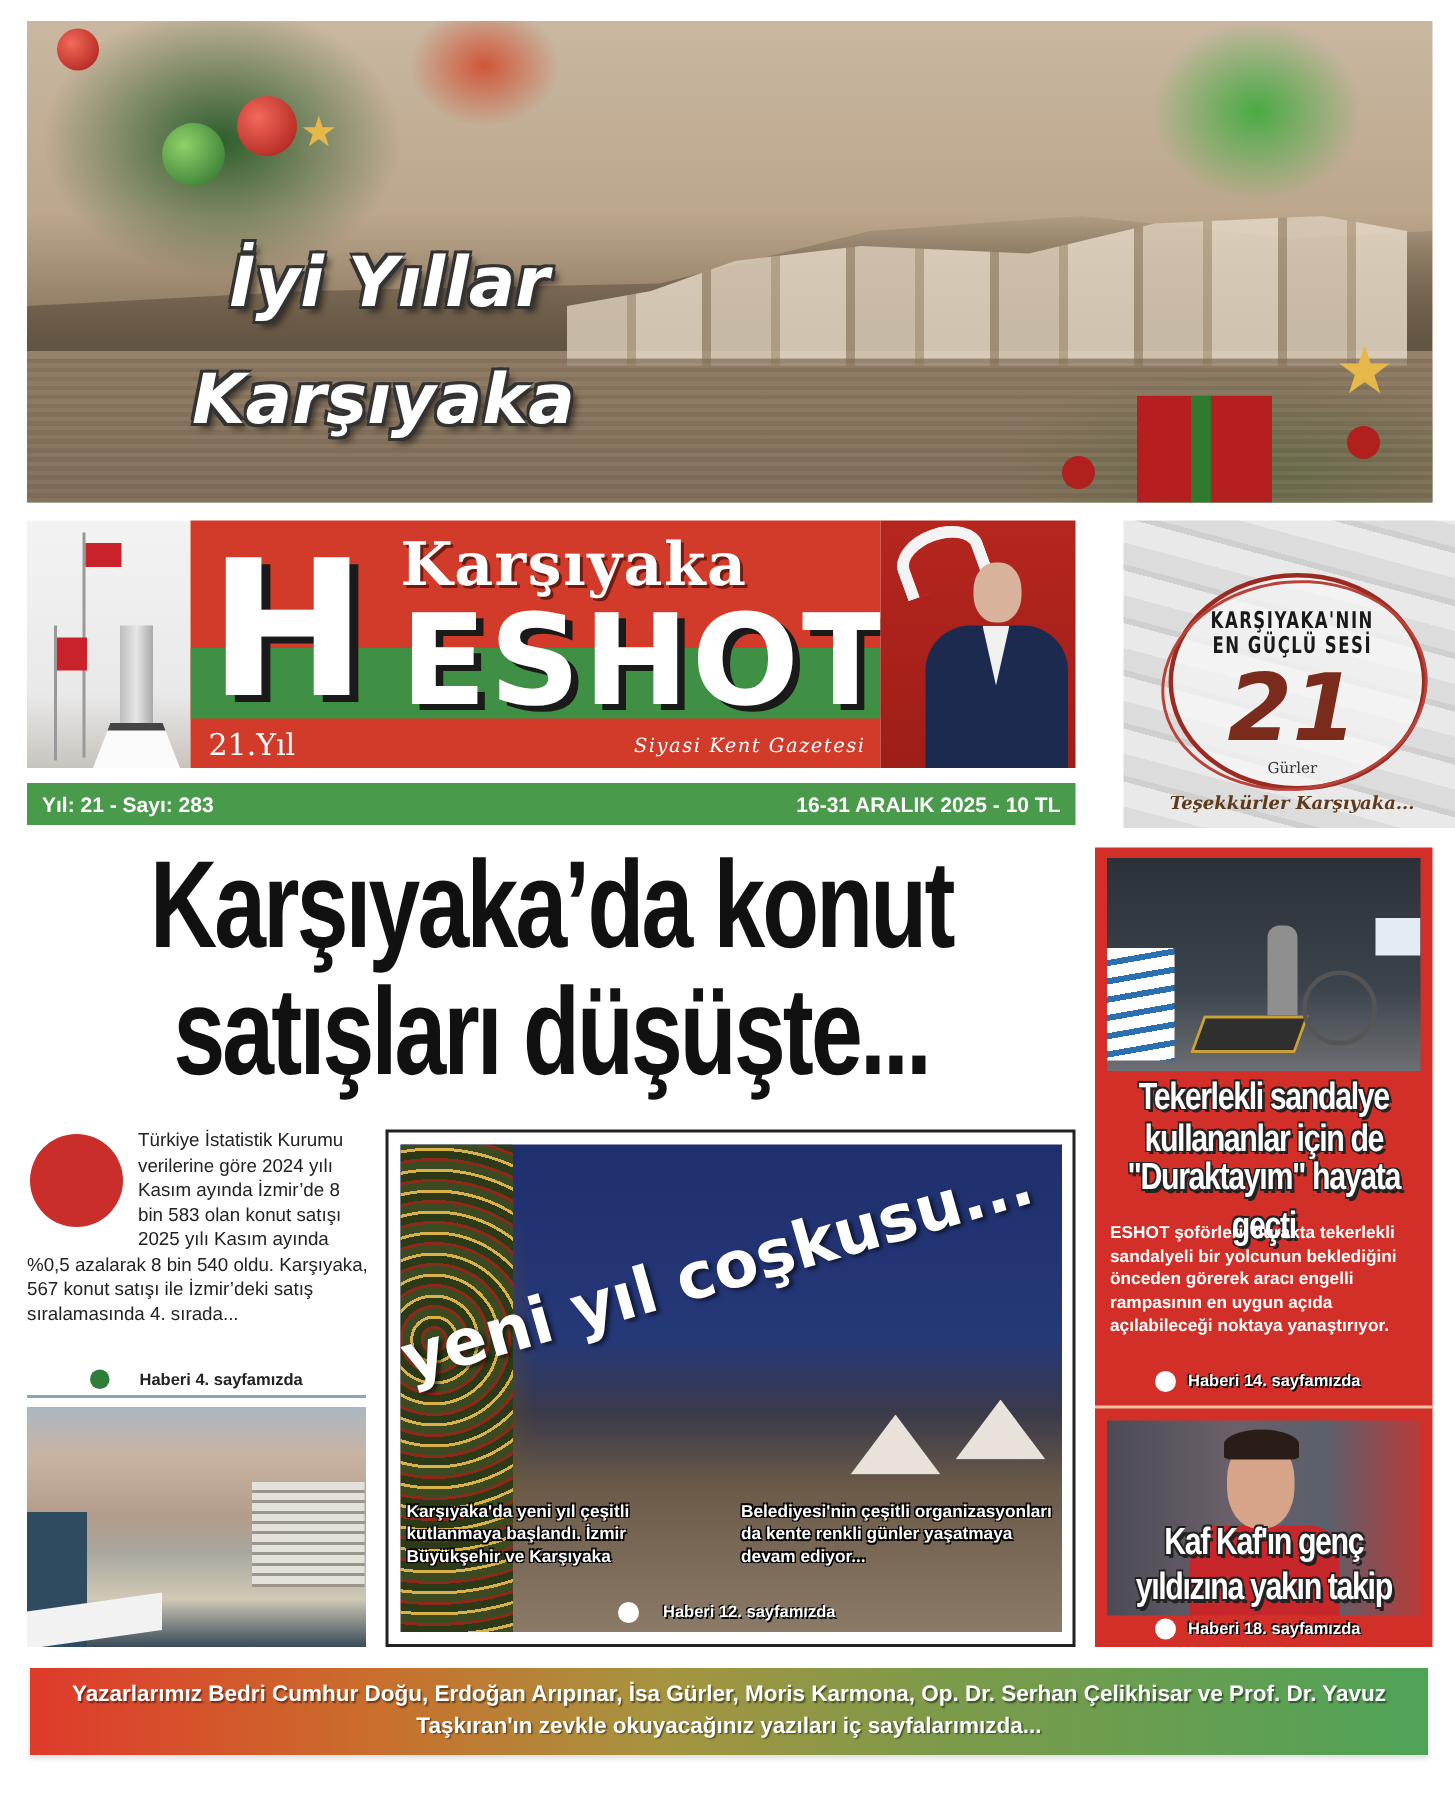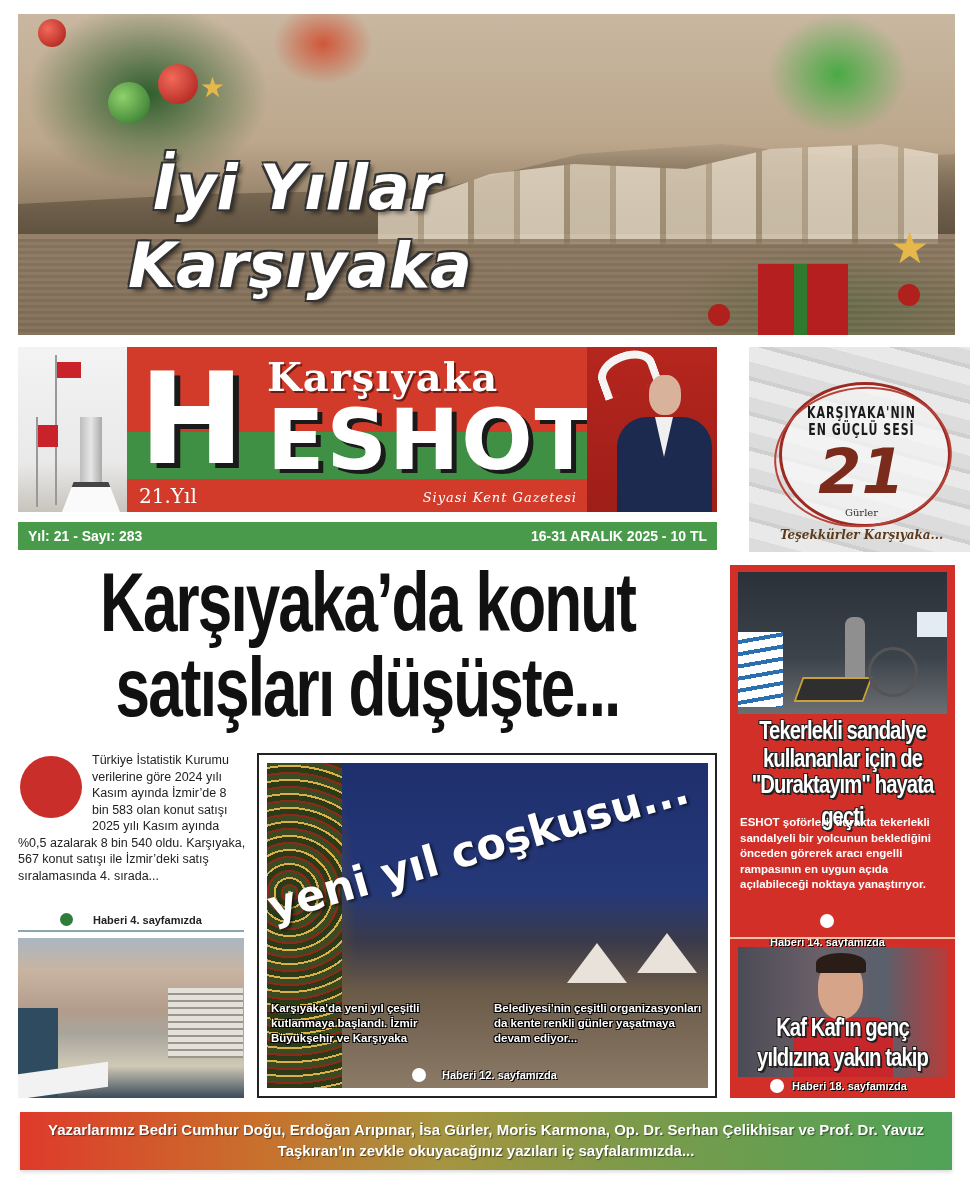--- a/index.html
+++ b/index.html
@@ -22,21 +22,21 @@
     background: repeating-linear-gradient(90deg, #d8cbb6 0 40px, #b9a98f 40px 46px, #e3d7c4 46px 90px, #a8977c 90px 96px);
     clip-path: polygon(0 60%, 10% 50%, 20% 30%, 35% 20%, 55% 25%, 70% 5%, 90% 0, 100% 10%, 100% 100%, 0 100%);
     opacity: 0.85; }
   #banner .sea { position: absolute; left: 0; right: 0; top: 225px; bottom: 0;
     background: repeating-linear-gradient(180deg, #7c6a55 0 3px, #8a7761 3px 6px); opacity: 0.7; }
   #banner .ball { position: absolute; border-radius: 50%; }
   #banner .gift { position: absolute; left: 740px; top: 250px; width: 90px; height: 71px;
     background: linear-gradient(90deg, #b51f1f 0 40%, #2f7a2f 40% 55%, #b51f1f 55% 100%); }
   #banner .star { position: absolute; color: #e6b84a; font-size: 44px; line-height: 1; }
   #banner-title { position: absolute; left: 110px; top: 135px; color: #fff; font-style: italic; font-weight: bold;
-    font-family: "DejaVu Sans", sans-serif; font-size: 62px; line-height: 78px;
+    font-family: "DejaVu Sans", sans-serif; font-size: 46px; line-height: 78px;
     text-shadow: -2px -2px 0 #333, 2px -2px 0 #333, -2px 2px 0 #333, 2px 2px 0 #333, 4px 4px 4px rgba(0,0,0,.5); }
   #banner-title div:first-child { padding-left: 25px; }
 
   
   #monument { left: 18px; top: 347px; width: 109px; height: 165px;
     background: linear-gradient(180deg, #f3f3f3 0%, #e9e9e9 70%, #c8c4bd 100%); overflow: hidden; }
   #monument .pole { position: absolute; background: #999; width: 2px; }
   #monument .flag { position: absolute; background: #c9222a; }
   #monument .tower { position: absolute; left: 62px; top: 70px; width: 22px; height: 70px;
     background: linear-gradient(90deg, #bdbdbd, #e6e6e6, #a9a9a9); }
@@ -135,21 +135,21 @@
   #bus-photo .ramp { position: absolute; left: 60px; top: 105px; width: 70px; height: 25px; background: #2f2f2f;
     border: 2px solid #c9a13a; transform: skewX(-20deg); }
   #bus-photo .wheel { position: absolute; left: 130px; top: 75px; width: 50px; height: 50px; border-radius: 50%;
     border: 3px solid #555; }
   #bus-head { left: 734px; top: 717px; width: 217px; text-align: center; color: #fff; font-weight: bold;
     font-family: "Liberation Sans", sans-serif; font-size: 22px; line-height: 28px; letter-spacing: -1px;
     text-shadow: 2px 2px 0 #222, -1px -1px 0 #222, 1px -1px 0 #222, -1px 1px 0 #222; }
   #bus-head div { transform: scaleX(0.92) scaleY(1.15); }
   #bus-body { left: 740px; top: 815px; width: 210px; color: #fff; font-weight: bold; font-size: 11.5px; line-height: 15.5px; }
   #bus-more { left: 770px; top: 914px; color: #fff; font-weight: bold; font-size: 11px; display: flex; align-items: center; gap: 8px;
-    text-shadow: 1px 1px 0 #000, -1px -1px 0 #000; flex-direction: column; }
+    text-shadow: 1px 1px 0 #000, -1px -1px 0 #000; }
   #right-divider { left: 730px; top: 937px; width: 225px; height: 2px; background: #f1c1a6; }
   #player-photo { left: 738px; top: 947px; width: 209px; height: 130px; overflow: hidden;
     background: linear-gradient(90deg, #4b4b55 0%, #6b6069 40%, #59606c 70%, #b73c3a 100%); }
   #player-photo .face { position: absolute; left: 80px; top: 12px; width: 45px; height: 60px; border-radius: 45%; background: #d6a488; }
   #player-photo .hair { position: absolute; left: 78px; top: 6px; width: 50px; height: 20px; border-radius: 50% 50% 10% 10%; background: #2a1d17; }
   #player-photo .shirt { position: absolute; left: 55px; top: 70px; width: 100px; height: 70px; background: #c7272b; border-radius: 20px 20px 0 0; }
   #player-head { left: 734px; top: 1013px; width: 217px; text-align: center; color: #fff; font-weight: bold; font-size: 22px;
     line-height: 30px; letter-spacing: -1px; text-shadow: 2px 2px 0 #222, -1px -1px 0 #222, 1px -1px 0 #222, -1px 1px 0 #222; }
   #player-head div { transform: scaleX(0.92) scaleY(1.15); }
   #player-more { left: 770px; top: 1079px; color: #fff; font-weight: bold; font-size: 11px; display: flex; align-items: center; gap: 8px;

